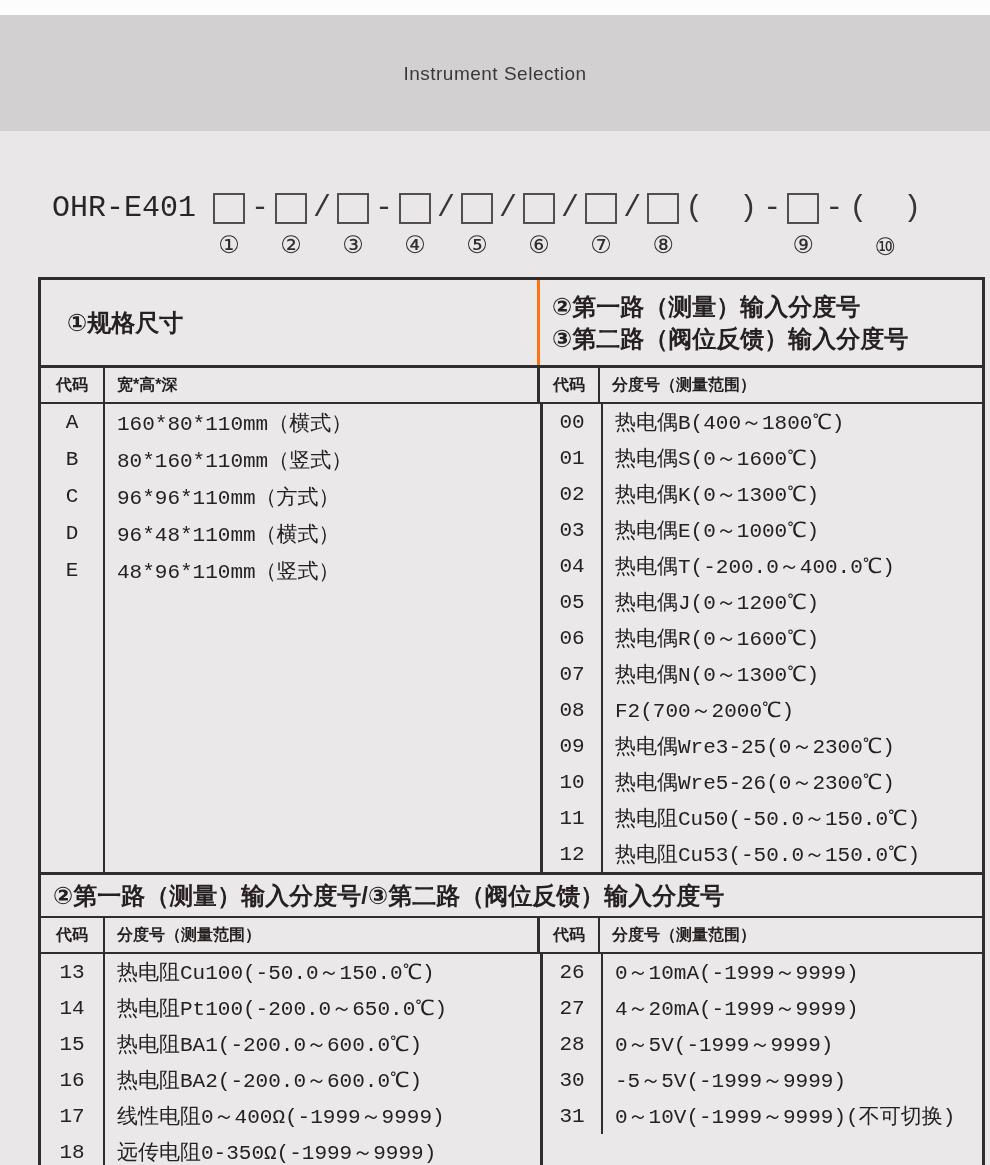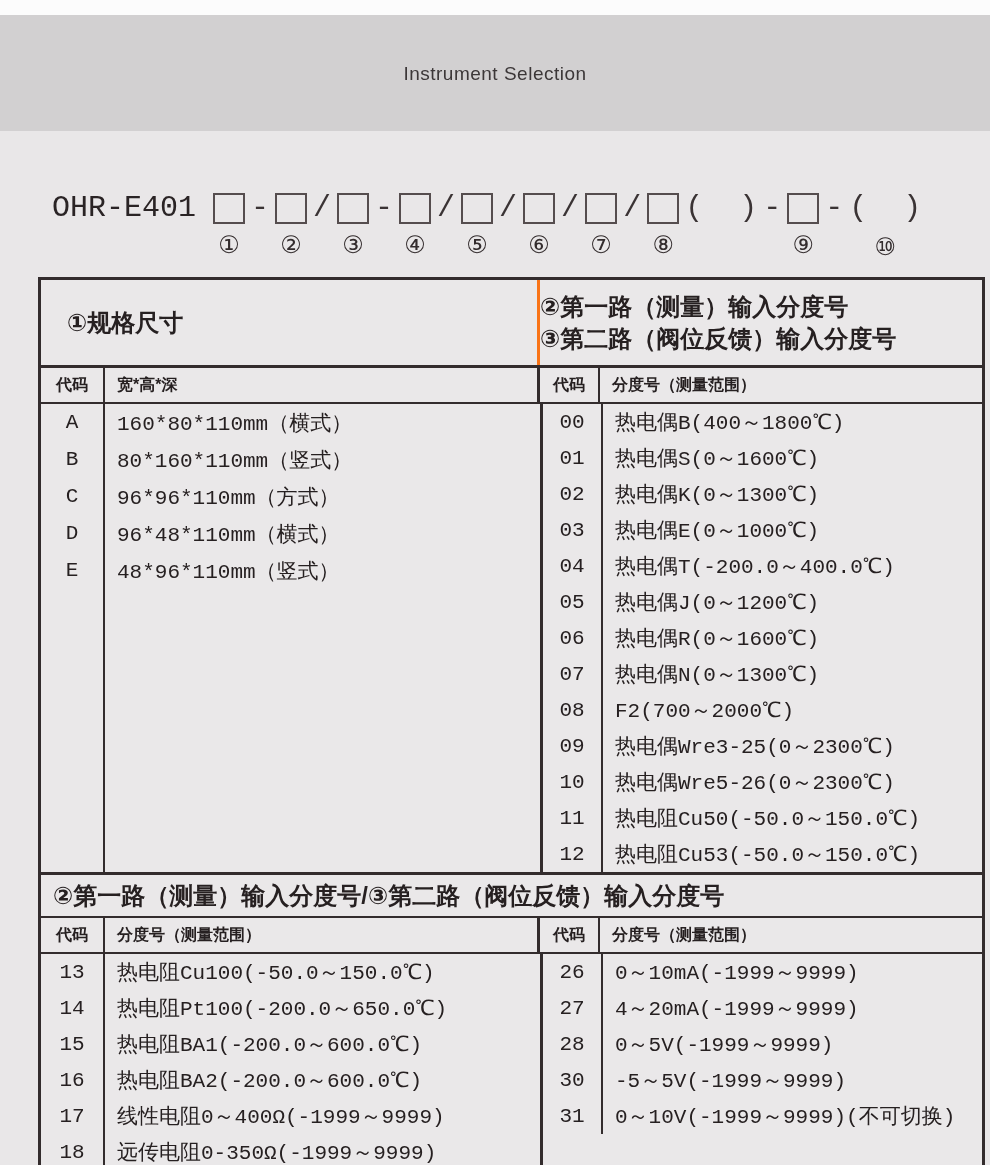--- a/index.html
+++ b/index.html
@@ -29,21 +29,21 @@
   .sheet{
     position:absolute;left:38px;top:277px;width:947px;box-sizing:border-box;
     border:3px solid #332c2d;background:#eae8e9;
   }
   .row{display:flex;box-sizing:border-box;}
   .cell{box-sizing:border-box;}
 
   .t1-header{height:88px;border-bottom:3px solid #332c2d;}
   .t1-header .lh{width:499px;border-right:3px solid #f97316;display:flex;align-items:center;padding-left:26px;
                  font-size:24px;font-weight:bold;}
-  .t1-header .rh{flex:1;display:flex;flex-direction:column;justify-content:center;
+  .t1-header .rh{flex:1;display:flex;flex-direction:column;justify-content:center;padding-left:12px;
                  font-size:24px;font-weight:bold;line-height:32px;}
 
   .subhead{height:36px;border-bottom:2px solid #332c2d;font-weight:bold;font-size:16px;}
   .subhead .c1{width:64px;border-right:2px solid #332c2d;display:flex;align-items:center;justify-content:center;}
   .subhead .c2{width:435px;border-right:3px solid #332c2d;display:flex;align-items:center;padding-left:12px;}
   .subhead .c3{width:60px;border-right:2px solid #332c2d;display:flex;align-items:center;justify-content:center;}
   .subhead .c4{flex:1;display:flex;align-items:center;padding-left:12px;}
 
   .t1-body{display:flex;height:468px;border-bottom:3px solid #332c2d;}
   .half-l{width:499px;border-right:3px solid #332c2d;display:flex;flex-direction:column;}

